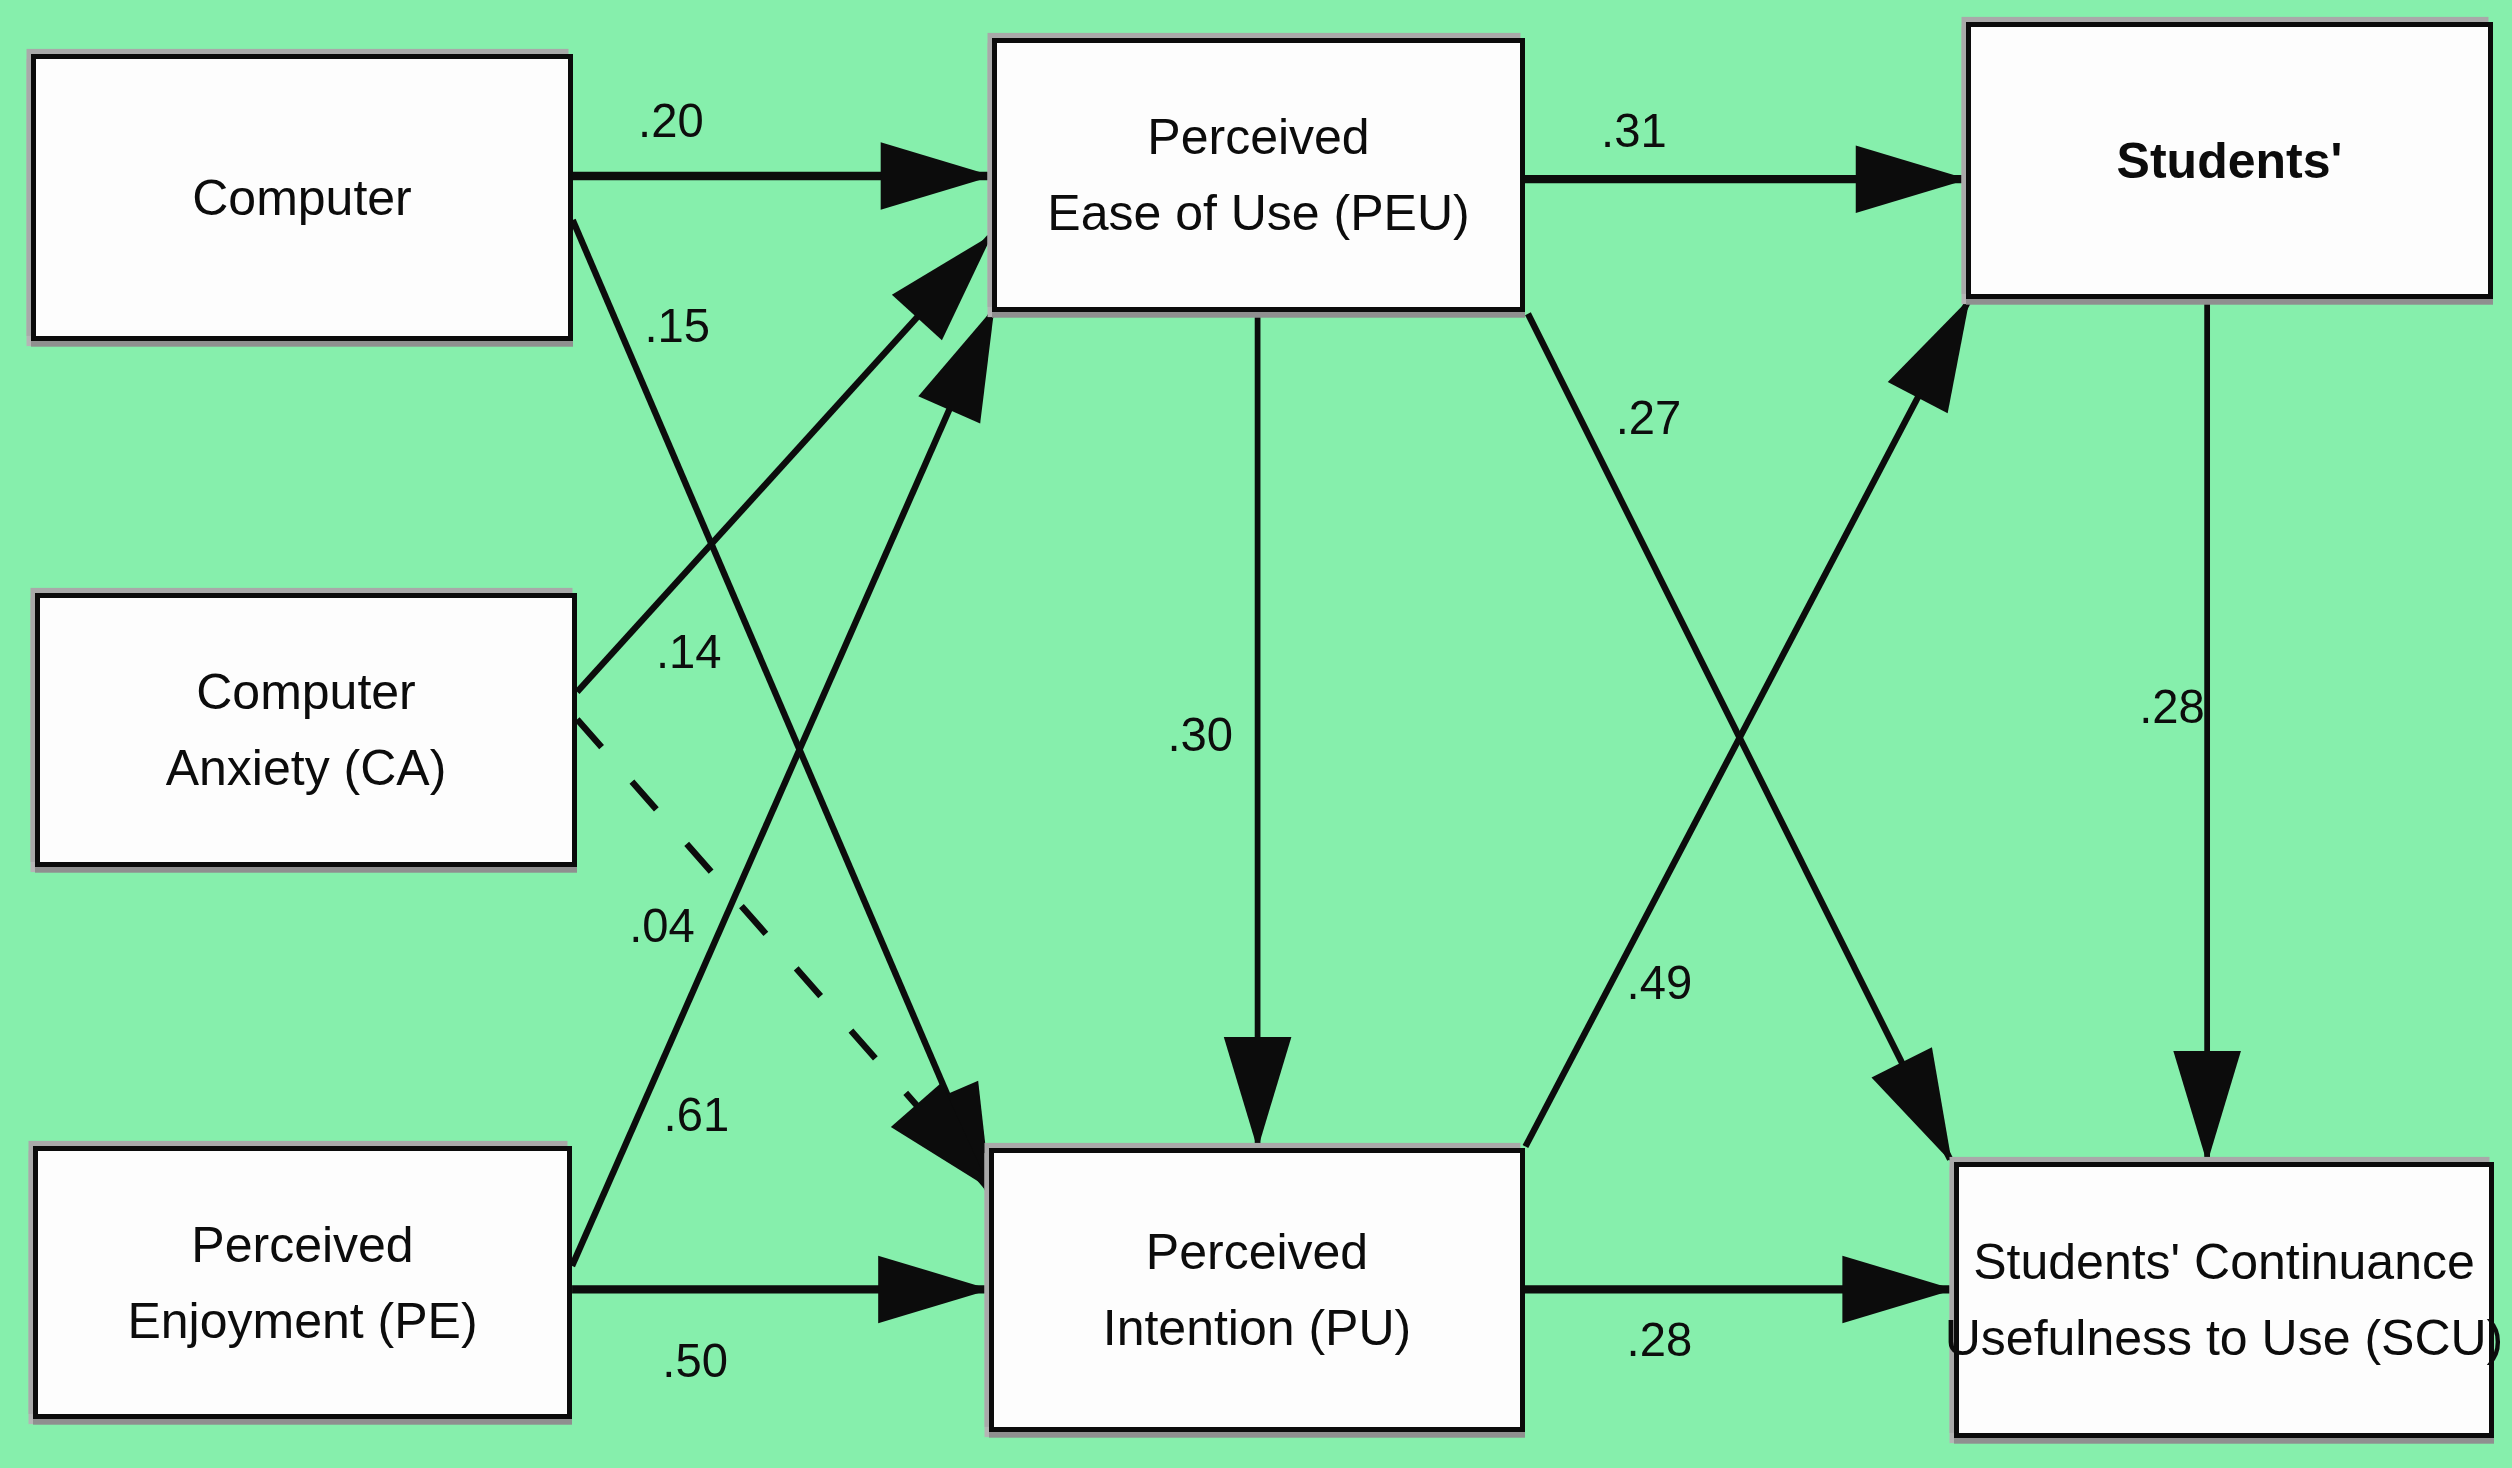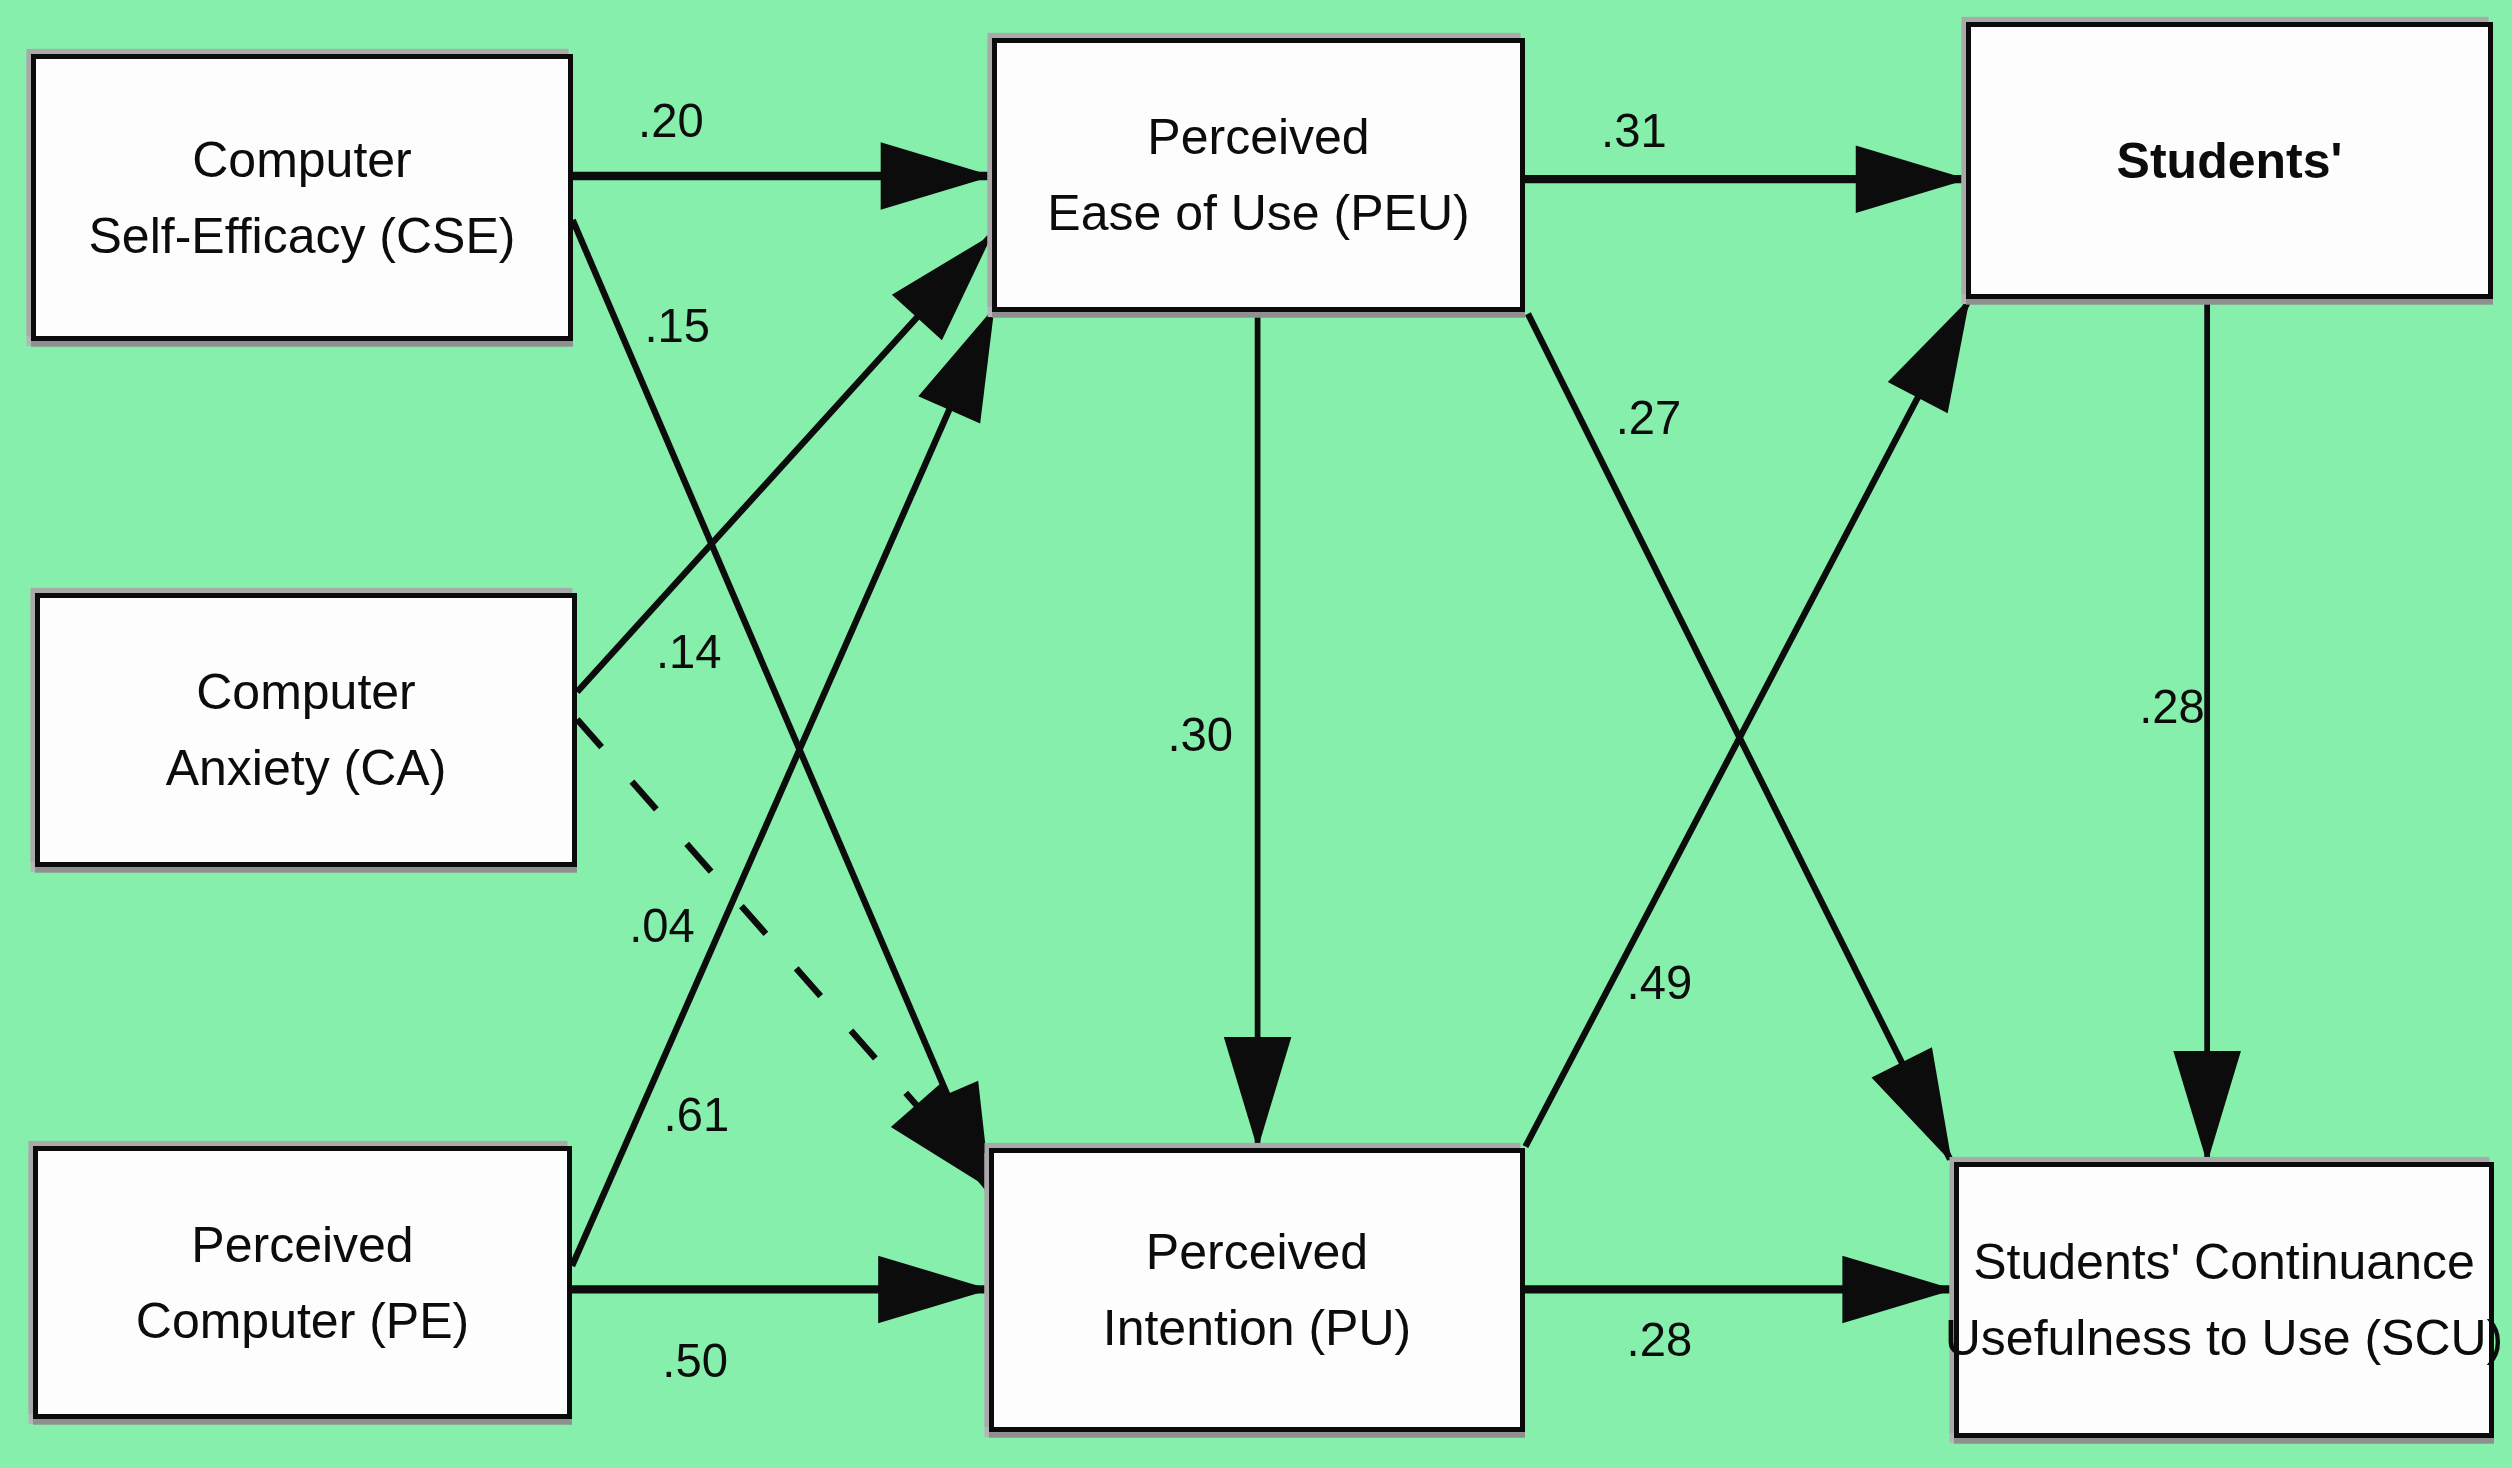--- a/index.html
+++ b/index.html
@@ -99,31 +99,30 @@
     <text class="coef" x="2562" y="230">.31</text>
     <text class="coef" x="2585" y="680">.27</text>
     <text class="coef" x="1882" y="1177">.30</text>
     <text class="coef" x="2602" y="1567">.49</text>
     <text class="coef" x="2602" y="2127">.28</text>
     <text class="coef" x="3406" y="1133">.28</text>
   </svg>
 
   <div class="node" style="left:31px; top:54px; width:542px; height:287px;">
     <span>Computer</span>
-    <span>Self-Efficacy (CSE)</span>
   </div>
 
   <div class="node" style="left:35px; top:593px; width:542px; height:274px;">
     <span>Computer</span>
     <span>Anxiety (CA)</span>
   </div>
 
   <div class="node" style="left:33px; top:1146px; width:539px; height:273px;">
     <span>Perceived</span>
-    <span>Computer (PE)</span>
+    <span>Enjoyment (PE)</span>
   </div>
 
   <div class="node" style="left:992px; top:38px; width:533px; height:274px;">
     <span>Perceived</span>
     <span>Ease of Use (PEU)</span>
   </div>
 
   <div class="node" style="left:989px; top:1148px; width:536px; height:284px;">
     <span>Perceived</span>
     <span>Intention (PU)</span>

